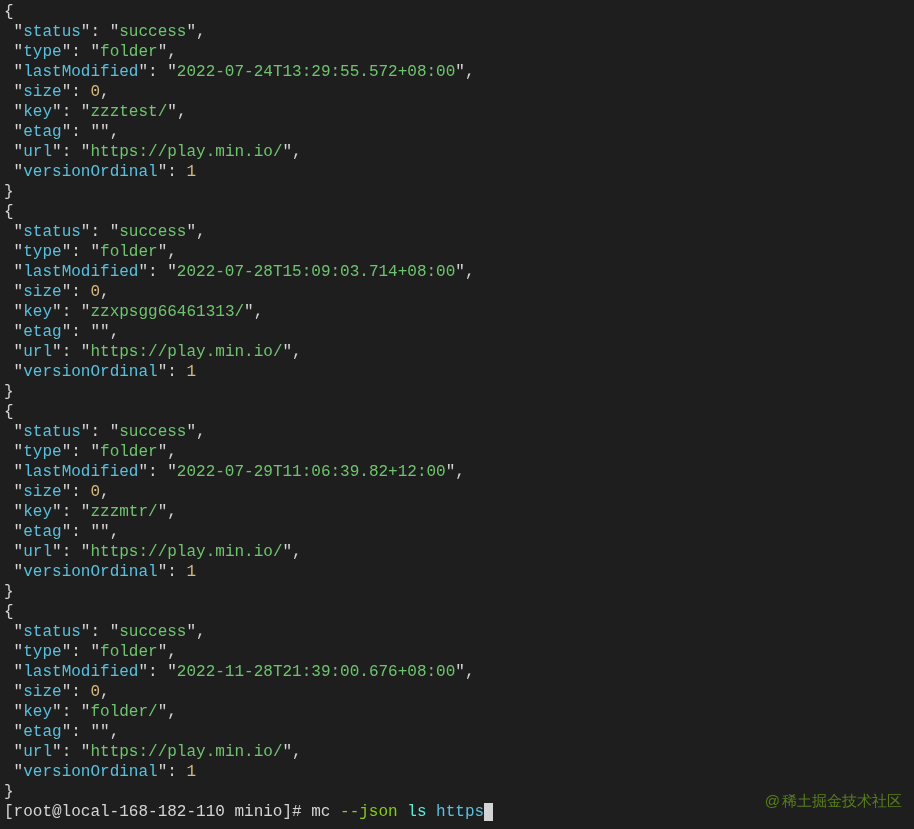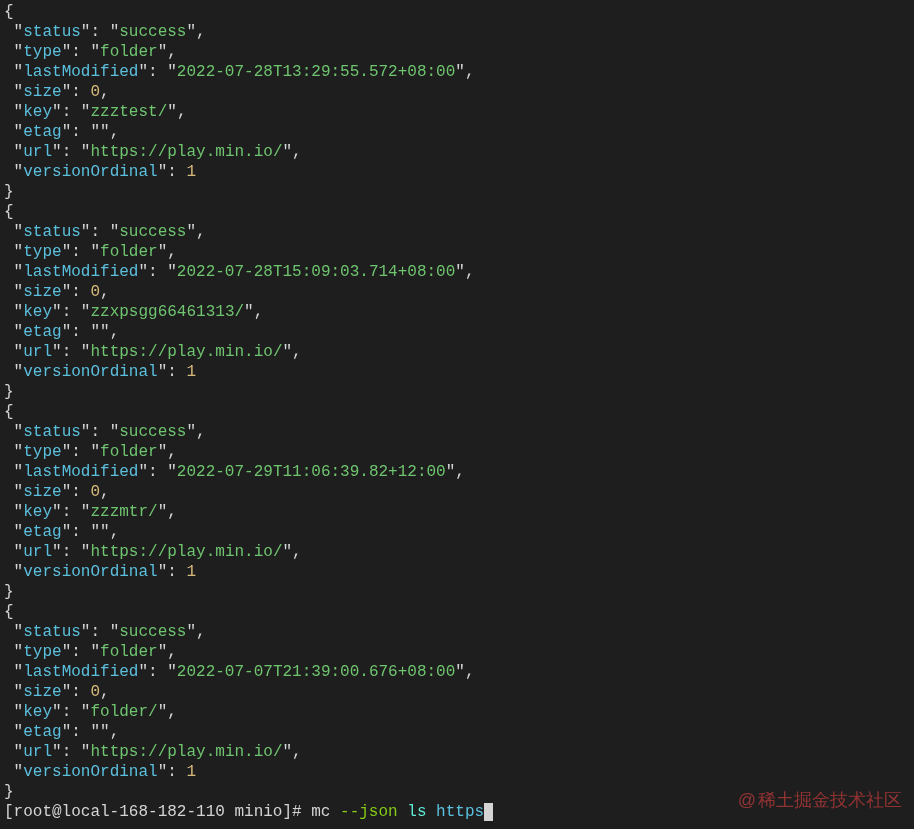--- a/index.html
+++ b/index.html
@@ -37,38 +37,38 @@
       display: inline-block;
       width: 9px;
       height: 18px;
       background: #d4d4d4;
       vertical-align: text-bottom;
     }
     .watermark {
       position: absolute;
       bottom: 18px;
       right: 12px;
-      color: #ef4444;
-      font-size: 18px;
+      color: #84cc16;
+      font-size: 15px;
       font-family: sans-serif;
       opacity: 0.55;
     }
     .watermark::before {
       content: "@";
       margin-right: 2px;
     }
   </style>
 </head>
 <body>
 
 <div class="terminal" id="terminal">
     <div class="line">{</div>
     <div class="line"> <span class="quote">"</span><span class="key">status</span><span class="quote">"</span>: <span class="quote">"</span><span class="str">success</span><span class="quote">"</span>,</div>
     <div class="line"> <span class="quote">"</span><span class="key">type</span><span class="quote">"</span>: <span class="quote">"</span><span class="str">folder</span><span class="quote">"</span>,</div>
-    <div class="line"> <span class="quote">"</span><span class="key">lastModified</span><span class="quote">"</span>: <span class="quote">"</span><span class="str">2022-07-28T13:29:55.572+08:00</span><span class="quote">"</span>,</div>
+    <div class="line"> <span class="quote">"</span><span class="key">lastModified</span><span class="quote">"</span>: <span class="quote">"</span><span class="str">2022-07-24T13:29:55.572+08:00</span><span class="quote">"</span>,</div>
     <div class="line"> <span class="quote">"</span><span class="key">size</span><span class="quote">"</span>: <span class="num">0</span>,</div>
     <div class="line"> <span class="quote">"</span><span class="key">key</span><span class="quote">"</span>: <span class="quote">"</span><span class="str">zzztest/</span><span class="quote">"</span>,</div>
     <div class="line"> <span class="quote">"</span><span class="key">etag</span><span class="quote">"</span>: <span class="quote">"</span><span class="str"></span><span class="quote">"</span>,</div>
     <div class="line"> <span class="quote">"</span><span class="key">url</span><span class="quote">"</span>: <span class="quote">"</span><span class="str">https://play.min.io/</span><span class="quote">"</span>,</div>
     <div class="line"> <span class="quote">"</span><span class="key">versionOrdinal</span><span class="quote">"</span>: <span class="num">1</span></div>
     <div class="line">}</div>
     <div class="line">{</div>
     <div class="line"> <span class="quote">"</span><span class="key">status</span><span class="quote">"</span>: <span class="quote">"</span><span class="str">success</span><span class="quote">"</span>,</div>
     <div class="line"> <span class="quote">"</span><span class="key">type</span><span class="quote">"</span>: <span class="quote">"</span><span class="str">folder</span><span class="quote">"</span>,</div>
     <div class="line"> <span class="quote">"</span><span class="key">lastModified</span><span class="quote">"</span>: <span class="quote">"</span><span class="str">2022-07-28T15:09:03.714+08:00</span><span class="quote">"</span>,</div>
@@ -84,21 +84,21 @@
     <div class="line"> <span class="quote">"</span><span class="key">lastModified</span><span class="quote">"</span>: <span class="quote">"</span><span class="str">2022-07-29T11:06:39.82+12:00</span><span class="quote">"</span>,</div>
     <div class="line"> <span class="quote">"</span><span class="key">size</span><span class="quote">"</span>: <span class="num">0</span>,</div>
     <div class="line"> <span class="quote">"</span><span class="key">key</span><span class="quote">"</span>: <span class="quote">"</span><span class="str">zzzmtr/</span><span class="quote">"</span>,</div>
     <div class="line"> <span class="quote">"</span><span class="key">etag</span><span class="quote">"</span>: <span class="quote">"</span><span class="str"></span><span class="quote">"</span>,</div>
     <div class="line"> <span class="quote">"</span><span class="key">url</span><span class="quote">"</span>: <span class="quote">"</span><span class="str">https://play.min.io/</span><span class="quote">"</span>,</div>
     <div class="line"> <span class="quote">"</span><span class="key">versionOrdinal</span><span class="quote">"</span>: <span class="num">1</span></div>
     <div class="line">}</div>
     <div class="line">{</div>
     <div class="line"> <span class="quote">"</span><span class="key">status</span><span class="quote">"</span>: <span class="quote">"</span><span class="str">success</span><span class="quote">"</span>,</div>
     <div class="line"> <span class="quote">"</span><span class="key">type</span><span class="quote">"</span>: <span class="quote">"</span><span class="str">folder</span><span class="quote">"</span>,</div>
-    <div class="line"> <span class="quote">"</span><span class="key">lastModified</span><span class="quote">"</span>: <span class="quote">"</span><span class="str">2022-07-07T21:39:00.676+08:00</span><span class="quote">"</span>,</div>
+    <div class="line"> <span class="quote">"</span><span class="key">lastModified</span><span class="quote">"</span>: <span class="quote">"</span><span class="str">2022-11-28T21:39:00.676+08:00</span><span class="quote">"</span>,</div>
     <div class="line"> <span class="quote">"</span><span class="key">size</span><span class="quote">"</span>: <span class="num">0</span>,</div>
     <div class="line"> <span class="quote">"</span><span class="key">key</span><span class="quote">"</span>: <span class="quote">"</span><span class="str">folder/</span><span class="quote">"</span>,</div>
     <div class="line"> <span class="quote">"</span><span class="key">etag</span><span class="quote">"</span>: <span class="quote">"</span><span class="str"></span><span class="quote">"</span>,</div>
     <div class="line"> <span class="quote">"</span><span class="key">url</span><span class="quote">"</span>: <span class="quote">"</span><span class="str">https://play.min.io/</span><span class="quote">"</span>,</div>
     <div class="line"> <span class="quote">"</span><span class="key">versionOrdinal</span><span class="quote">"</span>: <span class="num">1</span></div>
     <div class="line">}</div>
     <div class="line"><span class="prompt">[root@local-168-182-110 minio]# </span><span>mc</span> <span class="cmd-flag">--json</span> <span class="cmd-green">ls</span> <span class="cmd-blue">https</span><span class="cursor"></span></div>
   </div>
 <div class="watermark">稀土掘金技术社区</div>
 

